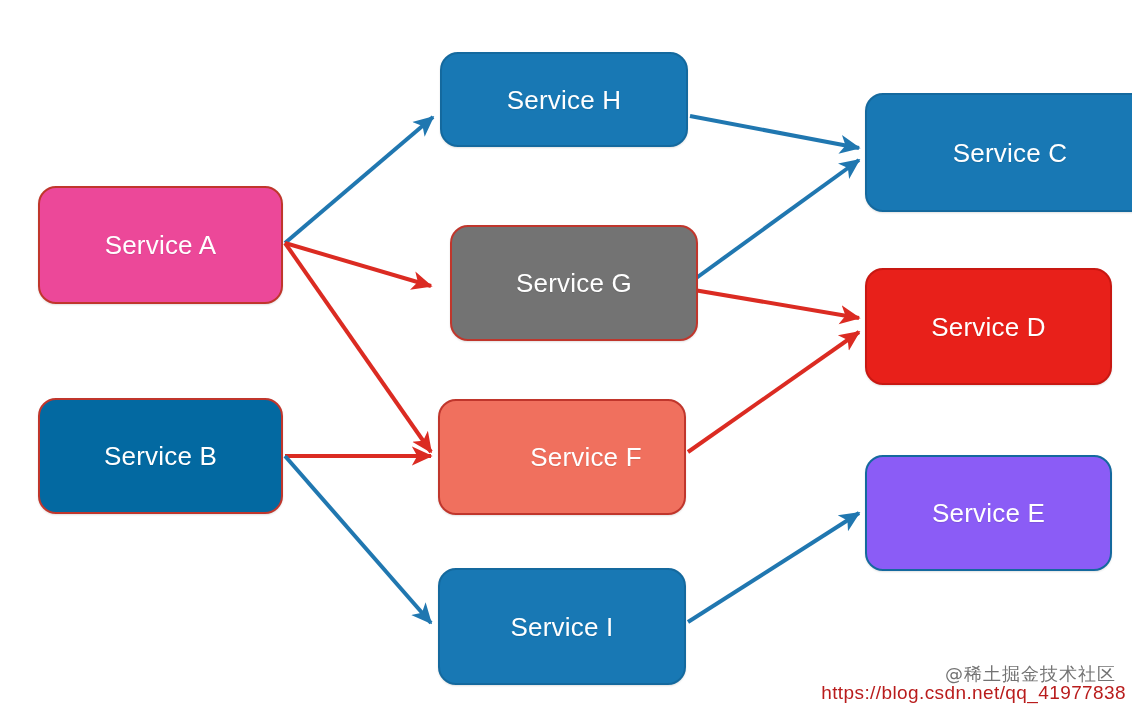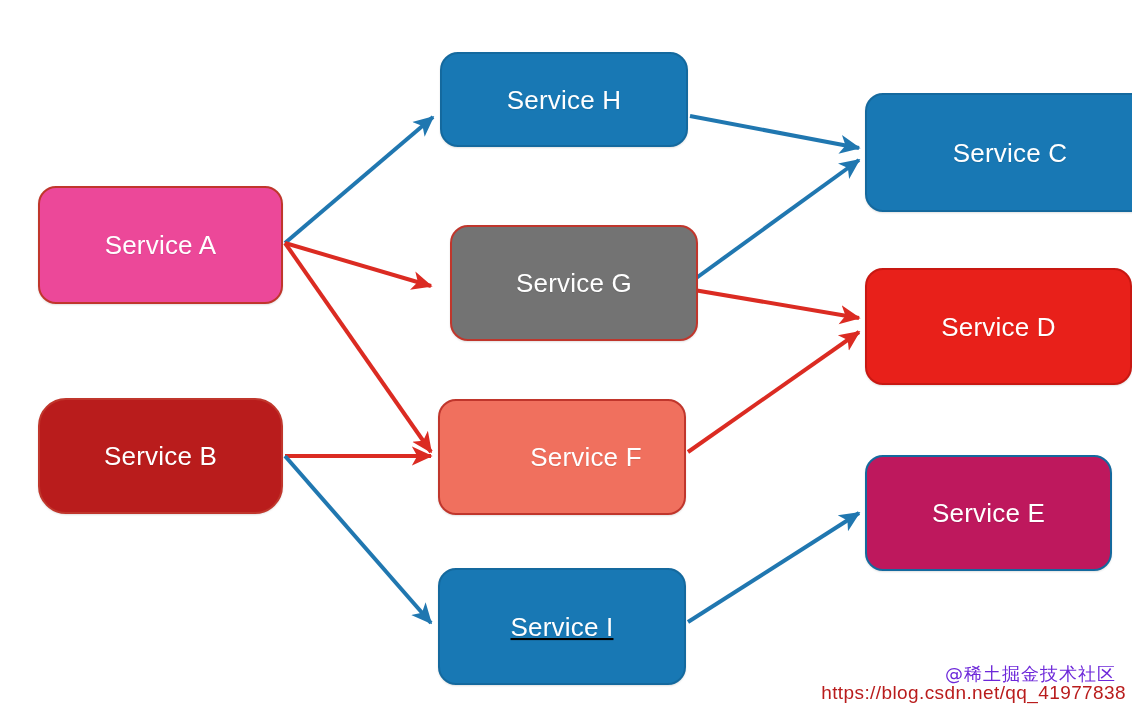--- a/index.html
+++ b/index.html
@@ -46,21 +46,21 @@
   .watermark {
     position: absolute;
     z-index: 5;
     white-space: nowrap;
     pointer-events: none;
   }
   .wm-handle {
     right: 16px;
     top: 662px;
     font-size: 18px;
-    color: #6d28d9;
+    color: #737373;
     font-family: "DejaVu Sans", sans-serif;
     letter-spacing: 1px;
   }
   .wm-url {
     right: 6px;
     top: 682px;
     font-size: 19px;
     color: #b91c1c;
     font-family: "Liberation Sans", sans-serif;
     letter-spacing: 0.4px;
@@ -89,42 +89,42 @@
       <line x1="688" y1="284" x2="859" y2="160" stroke="#2077B0" stroke-width="4" stroke-linecap="butt" marker-end="url(#arrow-blue)"></line>
       <line x1="688" y1="289" x2="859" y2="318" stroke="#DB2B22" stroke-width="4" stroke-linecap="butt" marker-end="url(#arrow-red)"></line>
       <line x1="688" y1="452" x2="859" y2="332" stroke="#DB2B22" stroke-width="4" stroke-linecap="butt" marker-end="url(#arrow-red)"></line>
       <line x1="688" y1="622" x2="859" y2="513" stroke="#2077B0" stroke-width="4" stroke-linecap="butt" marker-end="url(#arrow-blue)"></line>
     </svg>
 
   <div id="node-layer">
       <div class="node" style="left: 38px; top: 186px; width: 245px; height: 118px; background: #ec4899; border-color: rgb(192, 54, 44);">
         <span class="node-label">Service A</span>
       </div>
-      <div class="node" style="left: 38px; top: 398px; width: 245px; height: 116px; background: #b91c1c; border-color: rgb(192, 54, 44); border-radius: 28px;">
+      <div class="node" style="left: 38px; top: 398px; width: 245px; height: 116px; background: #0369a1; border-color: rgb(192, 54, 44);">
         <span class="node-label">Service B</span>
       </div>
       <div class="node" style="left: 440px; top: 52px; width: 248px; height: 95px; background: rgb(24, 120, 180); border-color: rgb(20, 105, 158);">
         <span class="node-label">Service H</span>
       </div>
       <div class="node" style="left: 438px; top: 225px; width: 248px; height: 116px; background: #737373; border-color: rgb(192, 54, 44); margin-left: 12px;">
         <span class="node-label">Service G</span>
       </div>
       <div class="node" style="left: 438px; top: 399px; width: 248px; height: 116px; background: rgb(240, 112, 94); border-color: rgb(192, 54, 44); padding-left: 48px;">
         <span class="node-label">Service F</span>
       </div>
-      <div class="node" style="left: 438px; top: 568px; width: 248px; height: 117px; background: rgb(24, 120, 180); border-color: rgb(20, 105, 158); text-decoration: underline;">
+      <div class="node" style="left: 438px; top: 568px; width: 248px; height: 117px; background: rgb(24, 120, 180); border-color: rgb(20, 105, 158);">
         <span class="node-label">Service I</span>
       </div>
       <div class="node" style="left: 865px; top: 93px; width: 290px; height: 119px; background: rgb(24, 120, 180); border-color: rgb(20, 105, 158);">
         <span class="node-label">Service C</span>
       </div>
-      <div class="node" style="left: 865px; top: 268px; width: 267px; height: 117px; background: rgb(232, 32, 26); border-color: rgb(200, 24, 18);">
+      <div class="node" style="left: 865px; top: 268px; width: 247px; height: 117px; background: rgb(232, 32, 26); border-color: rgb(200, 24, 18);">
         <span class="node-label">Service D</span>
       </div>
-      <div class="node" style="left: 865px; top: 455px; width: 247px; height: 116px; background: #be185d; border-color: rgb(20, 105, 158);">
+      <div class="node" style="left: 865px; top: 455px; width: 247px; height: 116px; background: #8b5cf6; border-color: rgb(20, 105, 158);">
         <span class="node-label">Service E</span>
       </div>
     </div>
 
   <div class="watermark wm-handle">@稀土掘金技术社区</div>
   <div class="watermark wm-url">https://blog.csdn.net/qq_41977838</div>
 
 </div>
 
 </body></html>

